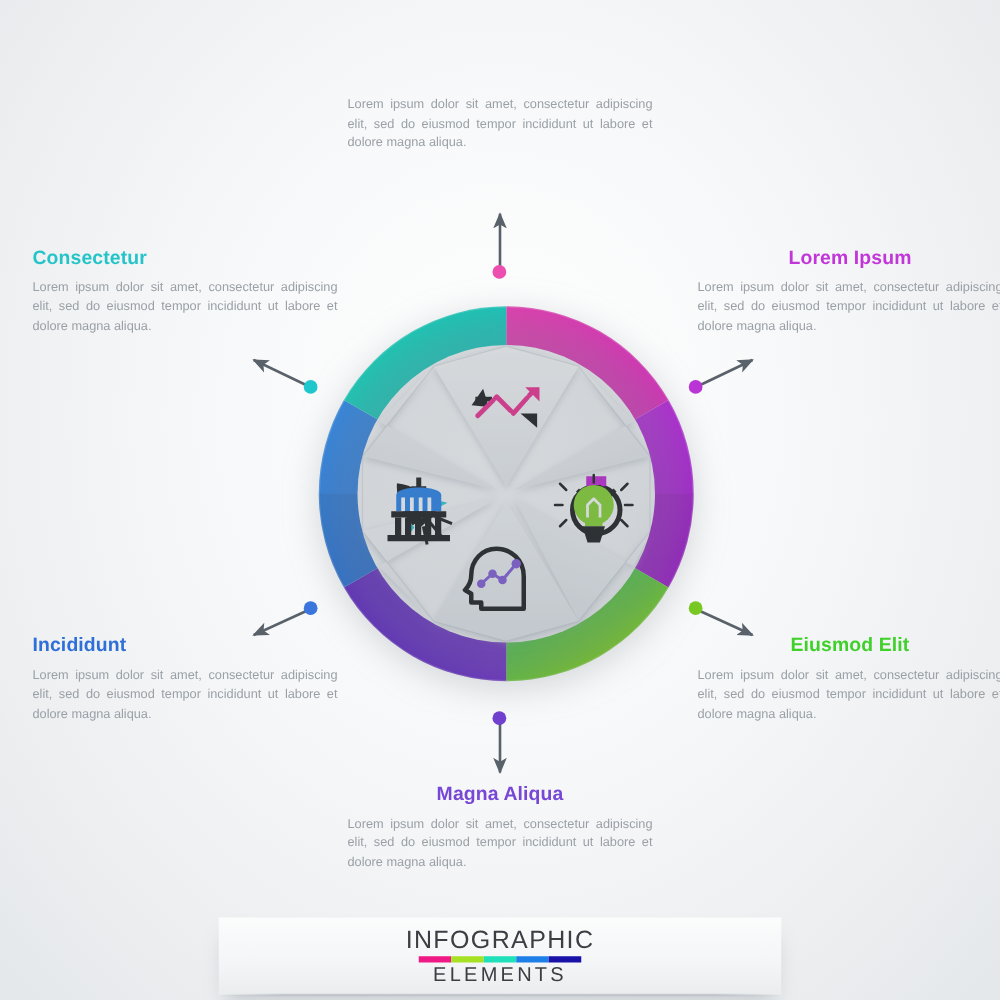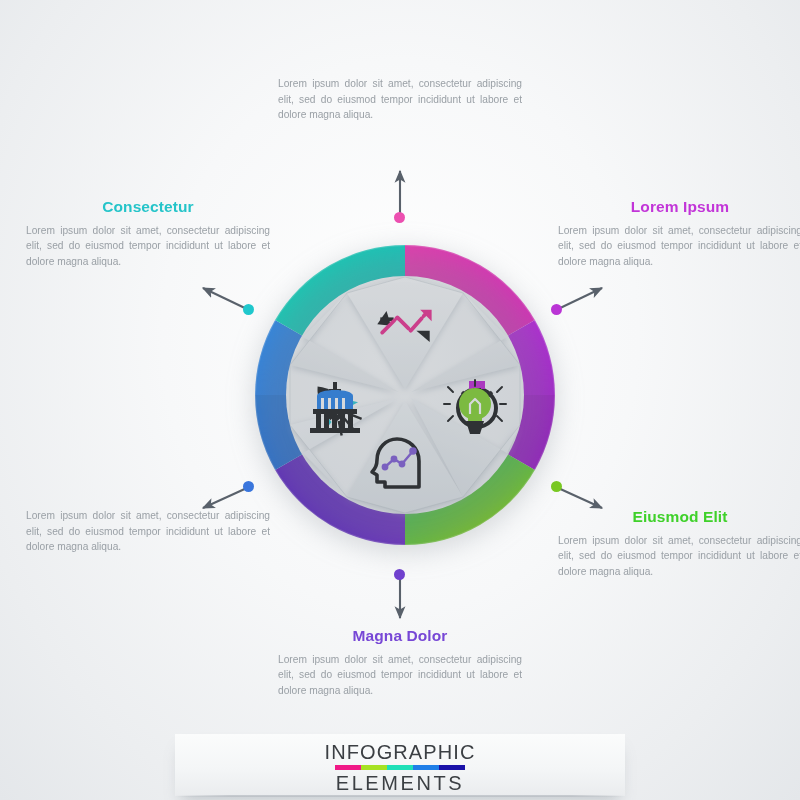--- a/index.html
+++ b/index.html
@@ -47,21 +47,21 @@
   .block.center-title .title { text-align: center; }
 
   
   #blk-top    { left: 278px; top: 76px;  width: 244px; }
   #blk-left-1 { left: 26px;  top: 198px; width: 244px; }
   #blk-right-1{ left: 558px; top: 198px; width: 244px; }
   #blk-left-2 { left: 26px;  top: 508px; width: 244px; }
   #blk-right-2{ left: 558px; top: 508px; width: 244px; }
   #blk-bottom { left: 278px; top: 627px; width: 244px; }
 
-  #blk-left-1 .title, #blk-left-2 .title { text-align: center; }
+  #blk-left-1 .title, #blk-left-2 .title { }
   #blk-right-1 .title, #blk-right-2 .title { text-align: center; }
 
   
   .connector { position: absolute; }
   .dot {
     position: absolute;
     width: 11px; height: 11px;
     border-radius: 50%;
   }
 
@@ -115,21 +115,21 @@
     font-weight: 400;
   }
   #logo .lg-bar {
     margin: 3px auto 2px auto;
     width: 130px;
     height: 5px;
     display: flex;
   }
   #logo .lg-bar span { flex: 1 1 auto; height: 100%; }
   #logo .lg-bot {
-    font-size: 20px;
+    font-size: 16px;
     letter-spacing: 2.6px;
     color: #3b3f43;
     line-height: 1.1;
     font-weight: 400;
   }
 </style>
 </head>
 <body>
 
 <div id="stage">
@@ -346,30 +346,31 @@
     <div class="title" style="color:#25c4c9;">Consectetur</div>
     <p class="body">Lorem ipsum dolor sit amet, consectetur adipiscing elit, sed do eiusmod tempor incididunt ut labore et dolore magna aliqua.</p>
   </div>
 
   <div class="block" id="blk-right-1">
     <div class="title" style="color:#c235d8;">Lorem Ipsum</div>
     <p class="body">Lorem ipsum dolor sit amet, consectetur adipiscing elit, sed do eiusmod tempor incididunt ut labore et dolore magna aliqua.</p>
   </div>
 
   <div class="block" id="blk-left-2">
+    <div class="title" style="color:#2f6fd8;">Incididunt</div>
     <p class="body">Lorem ipsum dolor sit amet, consectetur adipiscing elit, sed do eiusmod tempor incididunt ut labore et dolore magna aliqua.</p>
   </div>
 
   <div class="block" id="blk-right-2">
     <div class="title" style="color:#3fd12a;">Eiusmod Elit</div>
     <p class="body">Lorem ipsum dolor sit amet, consectetur adipiscing elit, sed do eiusmod tempor incididunt ut labore et dolore magna aliqua.</p>
   </div>
 
   <div class="block center-title" id="blk-bottom">
-    <div class="title" style="color:#7747d6;">Magna Dolor</div>
+    <div class="title" style="color:#7747d6;">Magna Aliqua</div>
     <p class="body">Lorem ipsum dolor sit amet, consectetur adipiscing elit, sed do eiusmod tempor incididunt ut labore et dolore magna aliqua.</p>
   </div>
 
   <div id="footer">
     <div id="logo">
       <div class="lg-top">INFOGRAPHIC</div>
       <div class="lg-bar">
         <span style="background:#f01a87;"></span>
         <span style="background:#a6e223;"></span>
         <span style="background:#1fe0b8;"></span>

